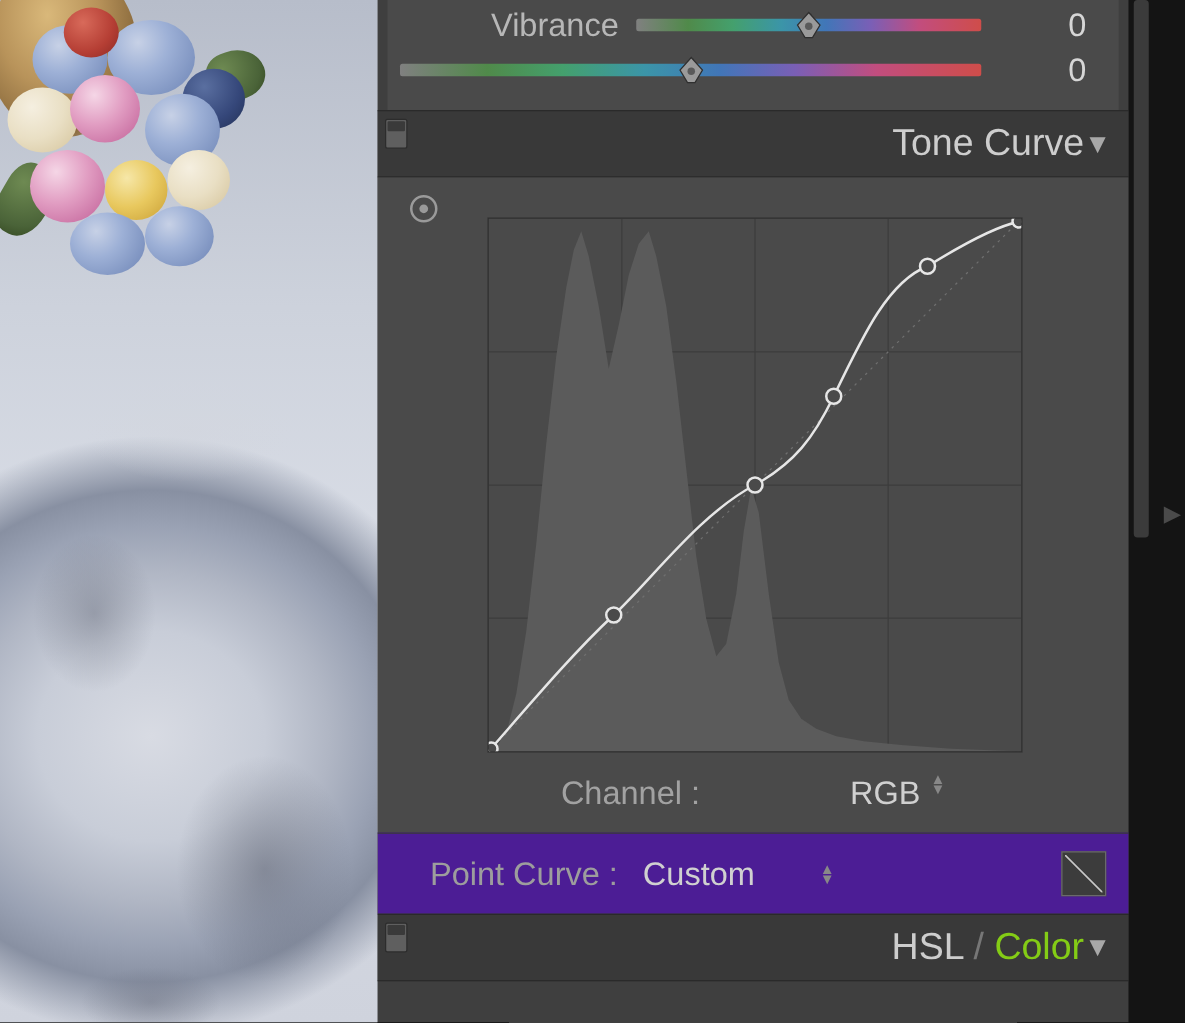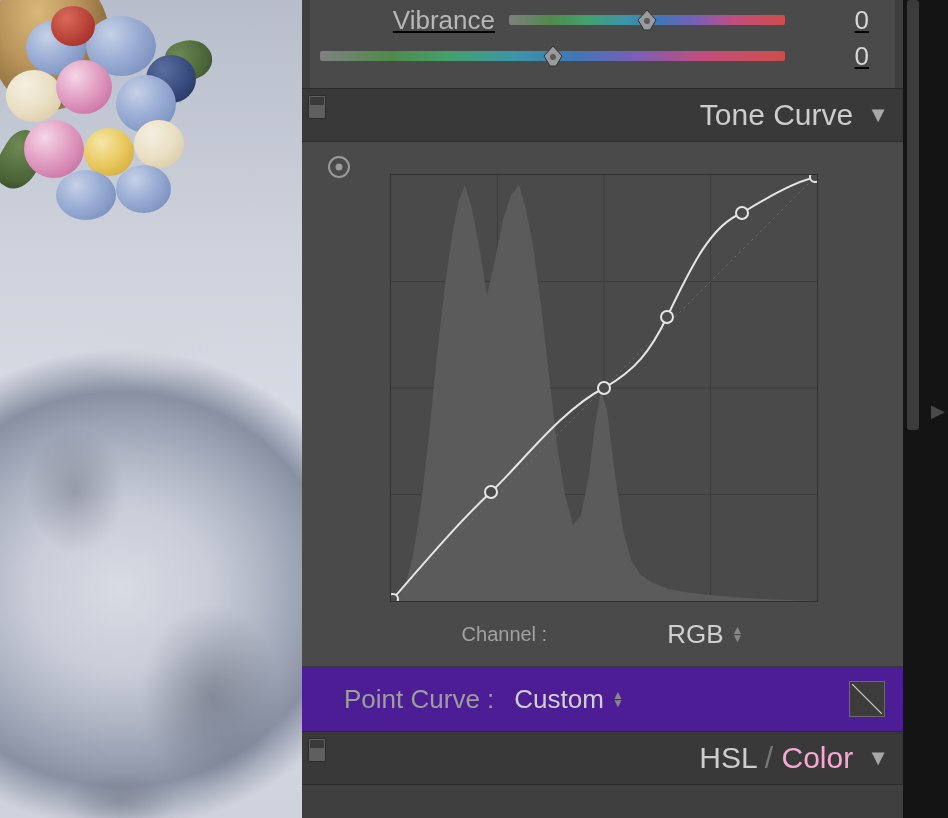--- a/index.html
+++ b/index.html
@@ -20,39 +20,39 @@
   .slider-tick{position:absolute;top:-4px;left:50%;width:2px;height:18px;background:#2a2a2a;}
   .slider-handle{position:absolute;top:-7px;left:50%;transform:translateX(-50%);}
   .slider-handle svg{display:block;}
   .slider-value{width:70px;text-align:right;color:#d6d6d6;font-size:26px;font-weight:300;padding-left:14px;}
   .presence-slider{position:relative;padding:0 10px;margin:0 8px;}
 
   
   .section-header{display:flex;align-items:center;justify-content:flex-end;height:52px;border-top:1px solid #2a2a2a;border-bottom:1px solid #2a2a2a;background:#393939;position:relative;padding-right:14px;}
   .section-header .toggle-switch{position:absolute;left:6px;top:6px;width:16px;height:22px;background:#5f5f5f;border:1px solid #2c2c2c;border-radius:2px;}
   .section-header .toggle-switch::after{content:"";position:absolute;left:1px;top:1px;right:1px;height:8px;background:#3a3a3a;border-radius:1px;}
-  .section-title{color:#cdcdcd;font-size:30px;font-weight:300;margin-right:14px;}
+  .section-title{color:#cdcdcd;font-size:30px;font-weight:300;margin-right:0;}
   .section-title .slash{color:#777;}
   .section-chevron{color:#a8a8a8;font-size:22px;}
 
   
   .panel-body{background:#4a4a4a;padding:14px 18px 0 18px;position:relative;}
   .tat-icon{position:absolute;left:24px;top:12px;}
   .curve-wrap{margin:18px auto 0 auto;width:426px;position:relative;}
   .curve-box{width:426px;height:426px;border:1px solid #2f2f2f;position:relative;background:#4a4a4a;}
   .curve-box svg{position:absolute;left:0;top:0;}
 
   .channel-row{display:flex;align-items:center;justify-content:center;height:64px;}
-  .channel-label{color:#a2a2a2;font-size:20px;font-weight:300;margin-right:120px;}
-  .channel-value{color:#d0d0d0;font-size:26px;font-weight:300;display:flex;align-items:center;}
+  .channel-label{color:#a2a2a2;font-size:26px;font-weight:300;margin-right:120px;}
+  .channel-value{color:#d0d0d0;font-size:26px;font-weight:300;display:flex;align-items:flex-start;}
   .mini-arrows{margin-left:8px;color:#888;font-size:12px;line-height:8px;}
 
   .pointcurve-row{display:flex;align-items:center;height:64px;border-top:1px solid #383838;margin:0 -18px;padding:0 18px;background:#4c1d95;}
   .pointcurve-label{color:#9d9d9d;font-size:26px;font-weight:300;margin-left:24px;margin-right:20px;}
-  .pointcurve-value{color:#d0d0d0;font-size:26px;font-weight:300;display:flex;align-items:center;}
+  .pointcurve-value{color:#d0d0d0;font-size:26px;font-weight:300;display:flex;align-items:center;gap:44px;}
   .pc-thumb{margin-left:auto;width:34px;height:34px;border:1px solid #6a6a6a;background:#3c3c3c;position:relative;}
   .pc-thumb::after{content:"";position:absolute;left:2px;bottom:2px;right:2px;top:2px;background:linear-gradient(to top right,transparent 48%,#c8c8c8 49%,#c8c8c8 51%,transparent 52%);}
 
   
   .dress{position:absolute;inset:0;background:
      radial-gradient(ellipse 260px 240px at 40% 72%, #d8dbe3 0%, #c8cdd8 35%, #b0b6c4 55%, #9aa2b4 70%, #8890a2 82%, transparent 100%),
      linear-gradient(180deg,#b7bdca 0%,#cdd2dc 30%,#d9dde6 55%,#cfd3dd 100%);}
   .dress-shadows{position:absolute;inset:0;background:
      radial-gradient(ellipse 100px 130px at 70% 85%, rgba(70,75,90,0.4) 0%, transparent 70%),
      radial-gradient(ellipse 70px 90px at 25% 60%, rgba(80,85,100,0.35) 0%, transparent 70%),
@@ -93,21 +93,21 @@
       <div class="flower f-cream" style="left:128px;top:100px;width:50px;height:48px;"></div>
       <div class="flower f-blue" style="left:50px;top:150px;width:60px;height:50px;"></div>
       <div class="flower f-blue" style="left:110px;top:145px;width:55px;height:48px;"></div>
     </div>
   </div>
 
   <div class="panel-column">
     <div class="panel-scroll">
       <div class="panel-inner">
 
-        <div class="presence-slider" style="background:#4a4a4a;padding-top:2px;padding-bottom:14px;text-decoration:underline;">
+        <div class="presence-slider" style="background:#4a4a4a;padding-top:2px;padding-bottom:14px;">
           <div class="slider-row">
             <div class="slider-label">Vibrance</div>
             <div class="slider-track rainbow">
               <div class="slider-tick"></div>
               <div class="slider-handle">
                 <svg width="22" height="24" viewBox="0 0 22 24">
                     <path d="M11 2 L20 12 L14 22 L8 22 L2 12 Z" fill="#9a9a9a" stroke="#2f2f2f" stroke-width="1"></path>
                     <circle cx="11" cy="13" r="3" fill="#5a5a5a"></circle>
                   </svg>
               </div>
@@ -198,21 +198,21 @@
               <span>Custom</span>
               <span class="mini-arrows">▲<br>▼</span>
             </div>
             <div class="pc-thumb"></div>
           </div>
         </div>
 
         <div class="section-header">
           <div class="toggle-switch"></div>
           <div class="section-title">
-            <span>HSL</span><span class="slash"> / </span><span class="dim" style="color:#f9a8d4">Color</span>
+            <span>HSL</span><span class="slash"> / </span><span class="dim" style="color:#84cc16">Color</span>
           </div>
           <div class="section-chevron">▼</div>
         </div>
 
       </div>
     </div>
   </div>
 
   <div class="right-gutter">
     <div class="scrollbar-track"></div>

